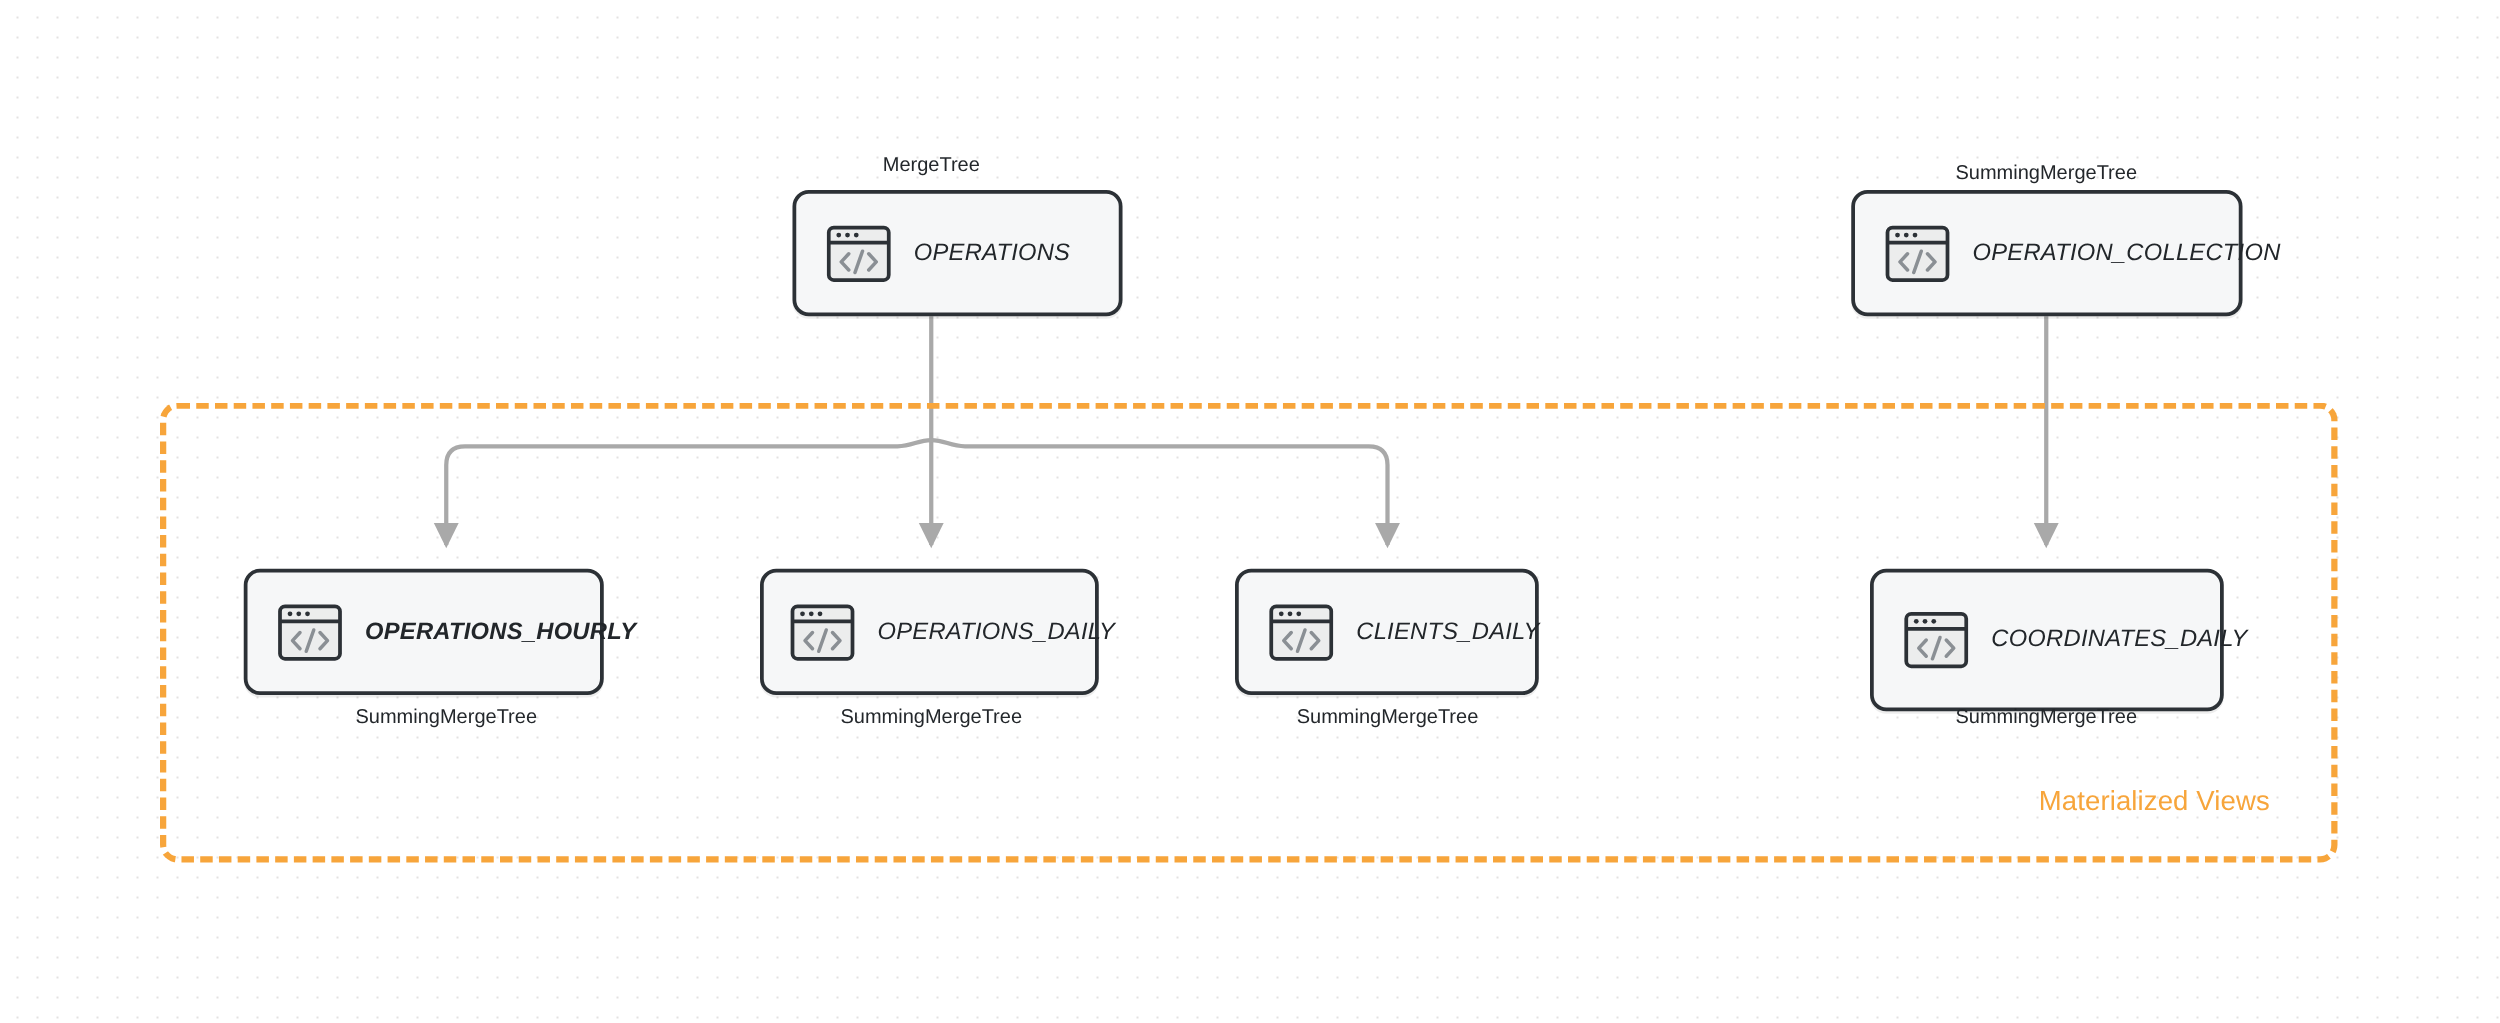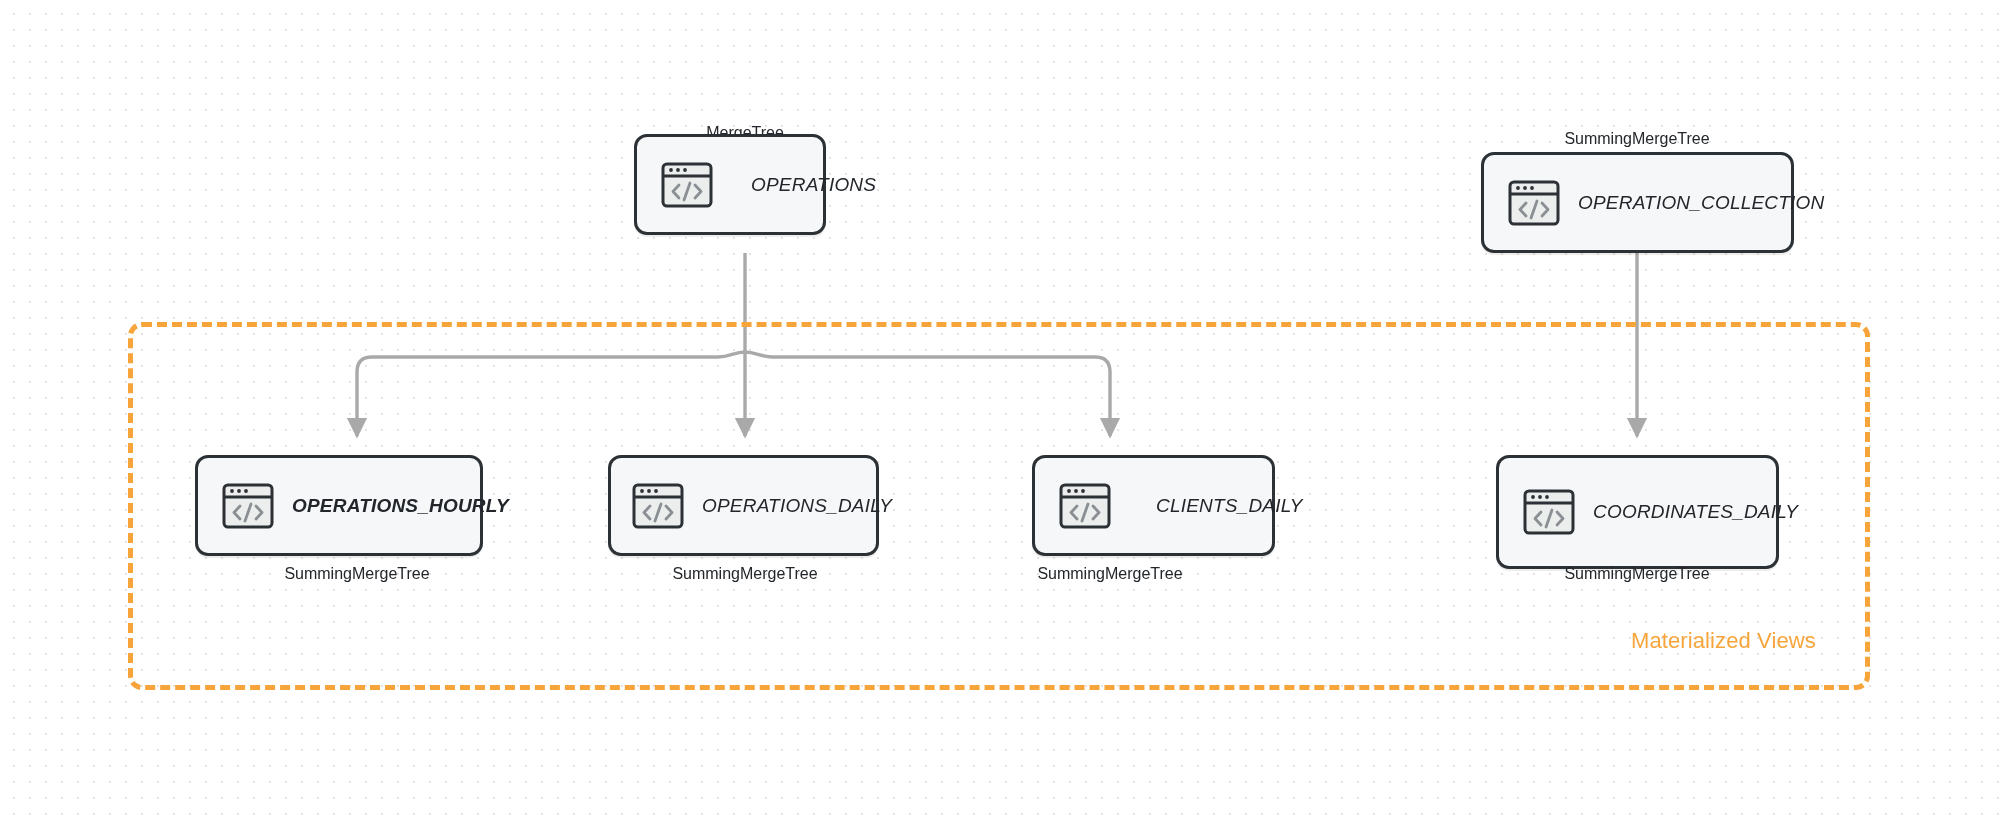--- a/index.html
+++ b/index.html
@@ -108,21 +108,21 @@
   </svg>
 
   <div class="group-box" style="left:128px; top:322px; width:1742px; height:368px;"></div>
 
   <div class="group-label" style="left:1631px; top:628px;">Materialized Views</div>
 
   <div class="engine-label" style="left:745px; top:124px;text-align:right;">MergeTree</div>
 
   <div class="engine-label" style="left:1637px; top:130px;">SummingMergeTree</div>
 
-  <div class="node" style="left:634px; top:134px; width:192px; height:101px;gap:20px;">
+  <div class="node" style="left:634px; top:152px; width:264px; height:101px;">
     <svg class="node-icon" viewBox="0 0 52 48" xmlns="http://www.w3.org/2000/svg">
       <rect x="2" y="3" width="48" height="42" rx="4" fill="#eceded" stroke="#2c3136" stroke-width="3"></rect>
       <path d="M2,15 H50" stroke="#2c3136" stroke-width="3"></path>
       <circle cx="10" cy="9" r="1.9" fill="#2c3136"></circle>
       <circle cx="17" cy="9" r="1.9" fill="#2c3136"></circle>
       <circle cx="24" cy="9" r="1.9" fill="#2c3136"></circle>
       <path d="M18,24 L12,30.5 L18,37" fill="none" stroke="#8a8f94" stroke-width="2.8" stroke-linecap="round" stroke-linejoin="round"></path>
       <path d="M34,24 L40,30.5 L34,37" fill="none" stroke="#8a8f94" stroke-width="2.8" stroke-linecap="round" stroke-linejoin="round"></path>
       <path d="M29,22 L23,39" fill="none" stroke="#8a8f94" stroke-width="2.8" stroke-linecap="round"></path>
     </svg>
@@ -164,21 +164,21 @@
       <circle cx="10" cy="9" r="1.9" fill="#2c3136"></circle>
       <circle cx="17" cy="9" r="1.9" fill="#2c3136"></circle>
       <circle cx="24" cy="9" r="1.9" fill="#2c3136"></circle>
       <path d="M18,24 L12,30.5 L18,37" fill="none" stroke="#8a8f94" stroke-width="2.8" stroke-linecap="round" stroke-linejoin="round"></path>
       <path d="M34,24 L40,30.5 L34,37" fill="none" stroke="#8a8f94" stroke-width="2.8" stroke-linecap="round" stroke-linejoin="round"></path>
       <path d="M29,22 L23,39" fill="none" stroke="#8a8f94" stroke-width="2.8" stroke-linecap="round"></path>
     </svg>
     <span class="node-title">OPERATIONS_DAILY</span>
   </div>
 
-  <div class="node" style="left:1032px; top:455px; width:243px; height:101px;gap:27px;">
+  <div class="node" style="left:988px; top:455px; width:243px; height:101px;">
     <svg class="node-icon" viewBox="0 0 52 48" xmlns="http://www.w3.org/2000/svg">
       <rect x="2" y="3" width="48" height="42" rx="4" fill="#eceded" stroke="#2c3136" stroke-width="3"></rect>
       <path d="M2,15 H50" stroke="#2c3136" stroke-width="3"></path>
       <circle cx="10" cy="9" r="1.9" fill="#2c3136"></circle>
       <circle cx="17" cy="9" r="1.9" fill="#2c3136"></circle>
       <circle cx="24" cy="9" r="1.9" fill="#2c3136"></circle>
       <path d="M18,24 L12,30.5 L18,37" fill="none" stroke="#8a8f94" stroke-width="2.8" stroke-linecap="round" stroke-linejoin="round"></path>
       <path d="M34,24 L40,30.5 L34,37" fill="none" stroke="#8a8f94" stroke-width="2.8" stroke-linecap="round" stroke-linejoin="round"></path>
       <path d="M29,22 L23,39" fill="none" stroke="#8a8f94" stroke-width="2.8" stroke-linecap="round"></path>
     </svg>

